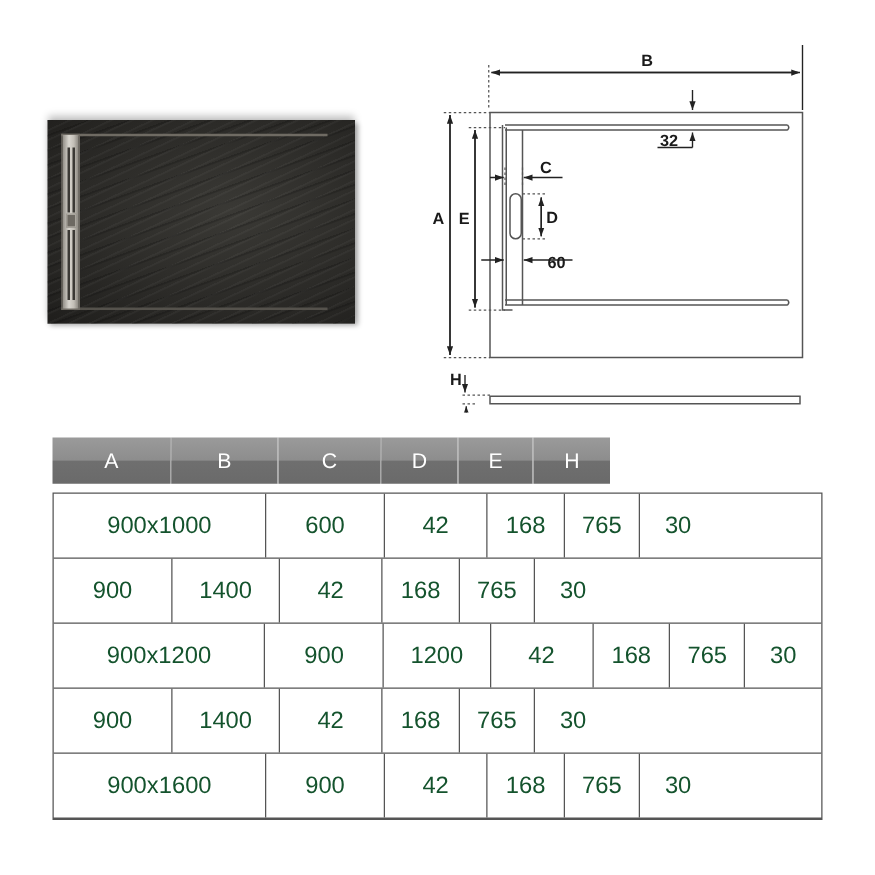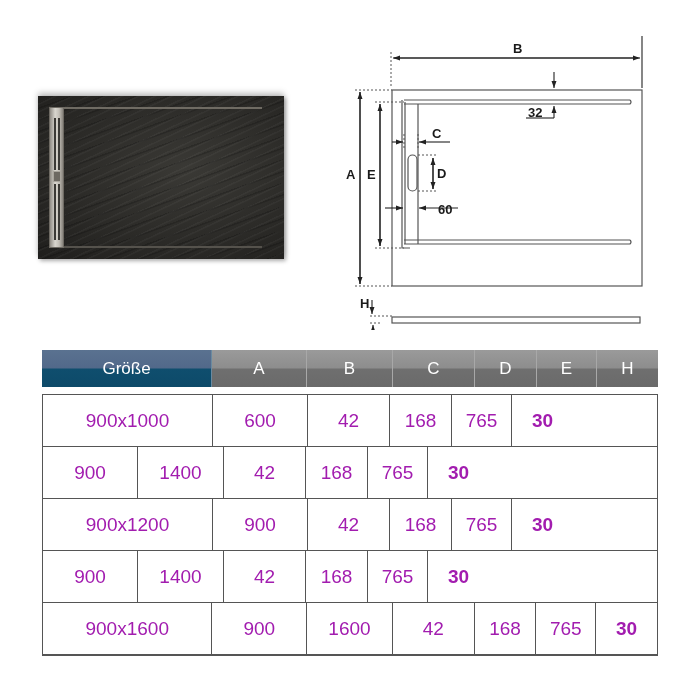--- a/index.html
+++ b/index.html
@@ -32,22 +32,22 @@
     
     .size-table { position: absolute; left: 42px; top: 350px; width: 616px; }
     .thead { display: flex; height: 37px; }
     .th { height: 37px; display: flex; align-items: center; justify-content: center; color: #ffffff; font-size: 17px;
       background: linear-gradient(180deg, #9a9a9a 0%, #8d8d8d 49%, #6f6f6f 51%, #6a6a6a 100%); border-right: 1px solid #a8a8a8; box-sizing: border-box; }
     .th:last-child { border-right: none; }
     .th.first { background: linear-gradient(180deg, #5a7290 0%, #52698a 49%, #0f4e6e 51%, #0d4a69 100%); border-right: 1px solid #6a8aa0; }
     .tbody { margin-top: 7px; border: 1.5px solid #555; border-bottom-width: 2px; }
     .tr { display: flex; height: 52px; border-bottom: 1.5px solid #555; box-sizing: border-box; }
     .tr:last-child { border-bottom: none; height: 51px; }
-    .td { display: flex; align-items: center; justify-content: center; font-size: 19px; color: #a21caf; border-right: 1px solid #555; box-sizing: border-box; }
-    .td:last-child { border-right: none; font-weight: bold; }
+    .td { display: flex; align-items: center; justify-content: center; font-size: 19px; color: #14532d; border-right: 1px solid #555; box-sizing: border-box; }
+    .td:last-child { border-right: none; }
     .c0 { width: 170px; } .c1 { width: 95px; } .c2 { width: 86px; } .c3 { width: 82px; }
     .c4 { width: 62px; } .c5 { width: 60px; } .c6 { width: 61px; }
   </style>
 </head>
 <body>
 
 <div class="photo-wrap">
   <div class="photo">
     <div class="frame-top"></div>
     <div class="frame-bot"></div>
@@ -124,21 +124,20 @@
   <span class="dim-label" style="left:27px; top:137px;">E</span>
   <span class="dim-label" style="left:92px; top:96px;">C</span>
   <span class="dim-label" style="left:97px; top:136px;">D</span>
   <span class="dim-label" style="left:188px; top:75px;">32</span>
   <span class="dim-label" style="left:98px; top:172px;">60</span>
   <span class="dim-label" style="left:20px; top:266px;">H</span>
 </div>
 
 <div class="size-table">
   <div class="thead">
-    <div class="th first c0">Größe</div>
     <div class="th c1">A</div>
     <div class="th c2">B</div>
     <div class="th c3">C</div>
     <div class="th c4">D</div>
     <div class="th c5">E</div>
     <div class="th c6">H</div>
   </div>
   <div class="tbody">
     <div class="tr">
       <div class="td c0">900x1000</div>
@@ -152,36 +151,36 @@
       <div class="td c1">900</div>
       <div class="td c2">1400</div>
       <div class="td c3">42</div>
       <div class="td c4">168</div>
       <div class="td c5">765</div>
       <div class="td c6">30</div>
     </div>
     <div class="tr">
       <div class="td c0">900x1200</div>
       <div class="td c1">900</div>
+      <div class="td c2">1200</div>
       <div class="td c3">42</div>
       <div class="td c4">168</div>
       <div class="td c5">765</div>
       <div class="td c6">30</div>
     </div>
     <div class="tr">
       <div class="td c1">900</div>
       <div class="td c2">1400</div>
       <div class="td c3">42</div>
       <div class="td c4">168</div>
       <div class="td c5">765</div>
       <div class="td c6">30</div>
     </div>
     <div class="tr">
       <div class="td c0">900x1600</div>
       <div class="td c1">900</div>
-      <div class="td c2">1600</div>
       <div class="td c3">42</div>
       <div class="td c4">168</div>
       <div class="td c5">765</div>
       <div class="td c6">30</div>
     </div>
   </div>
 </div>
 
 </body></html>

